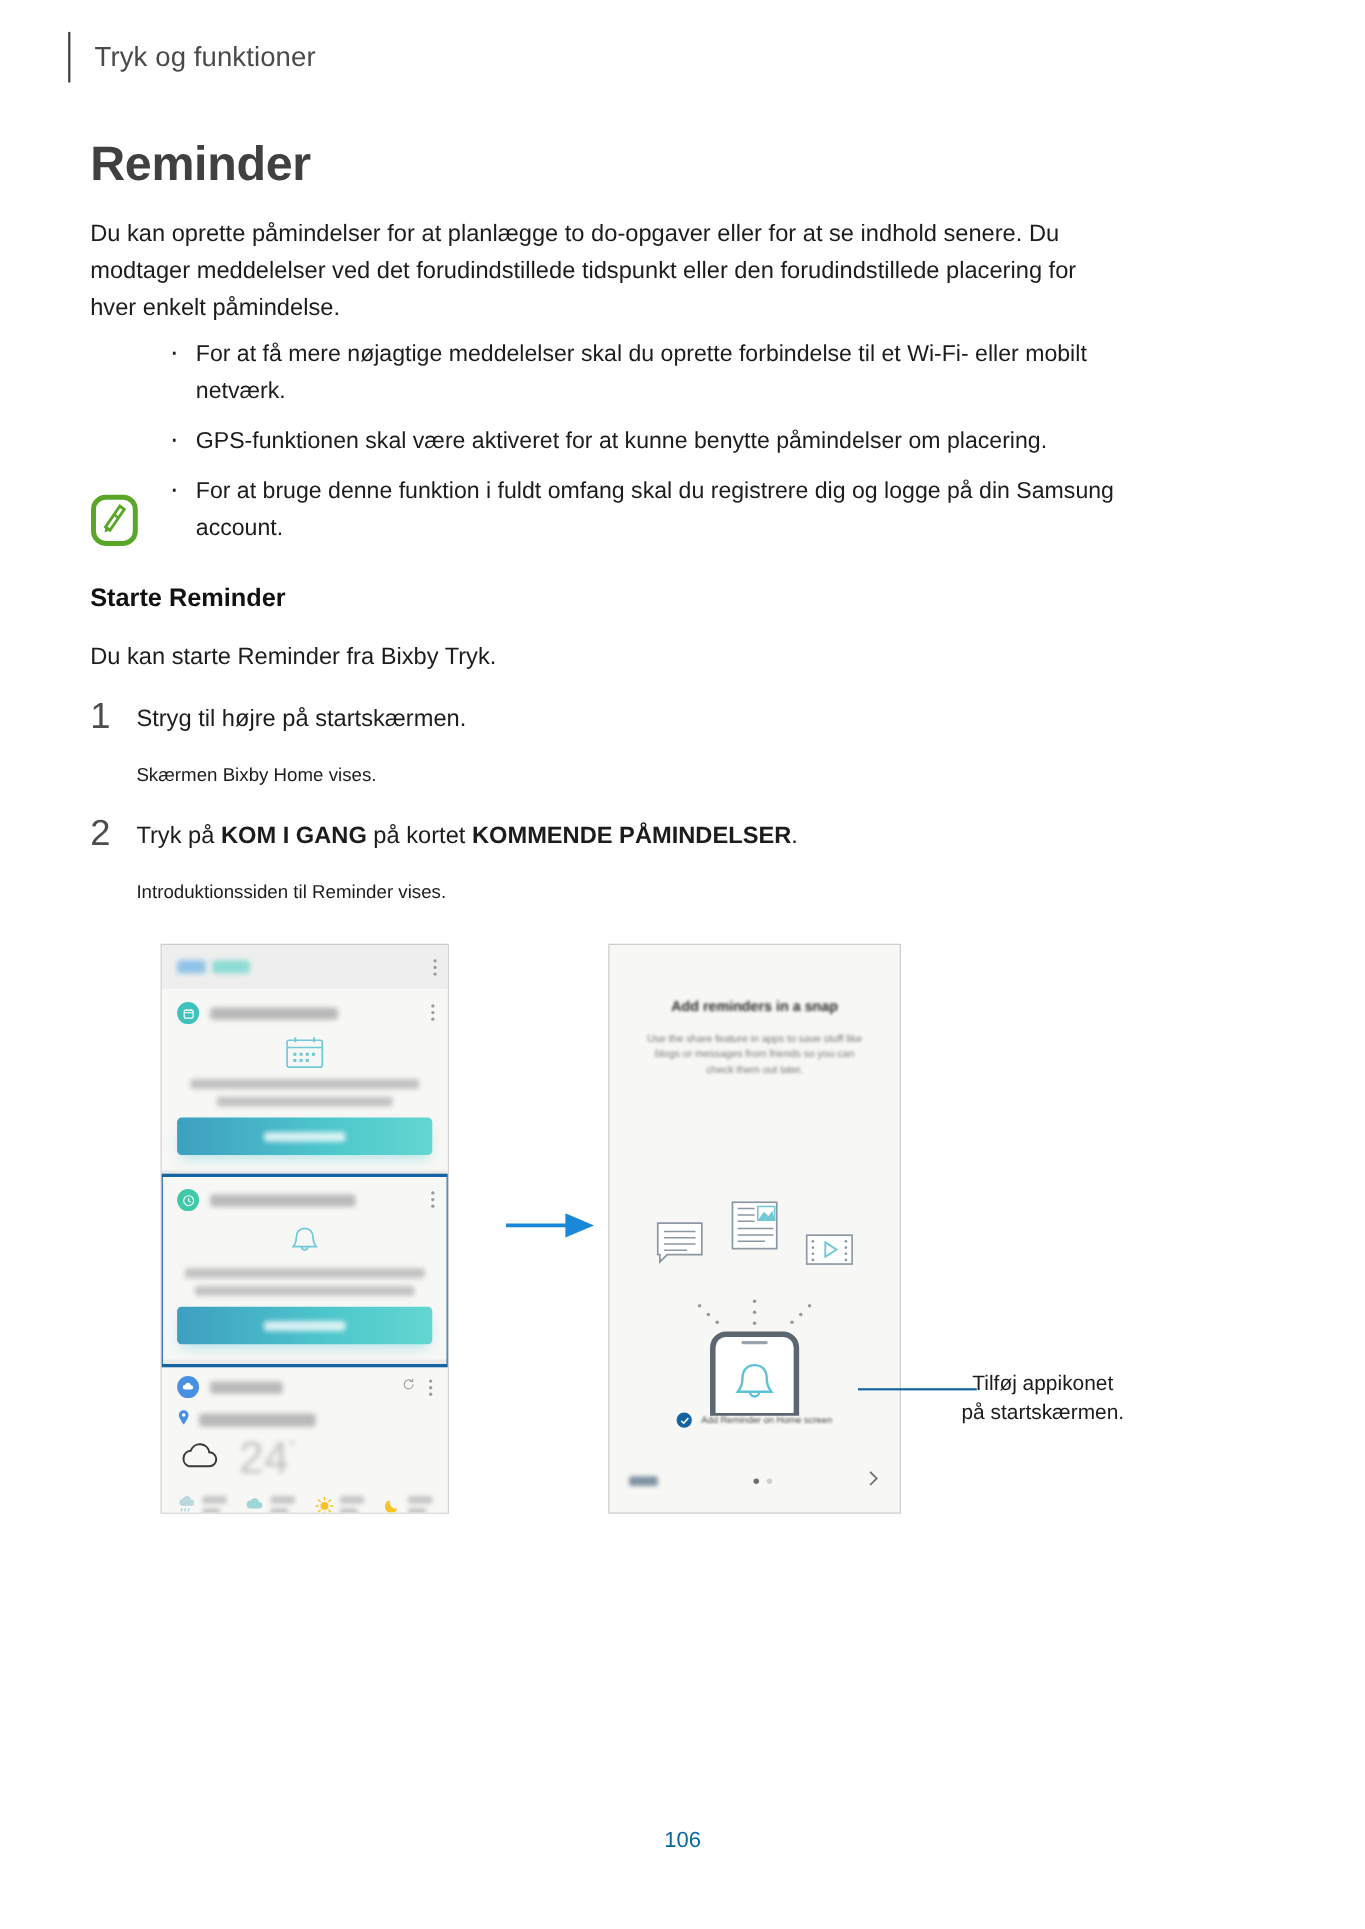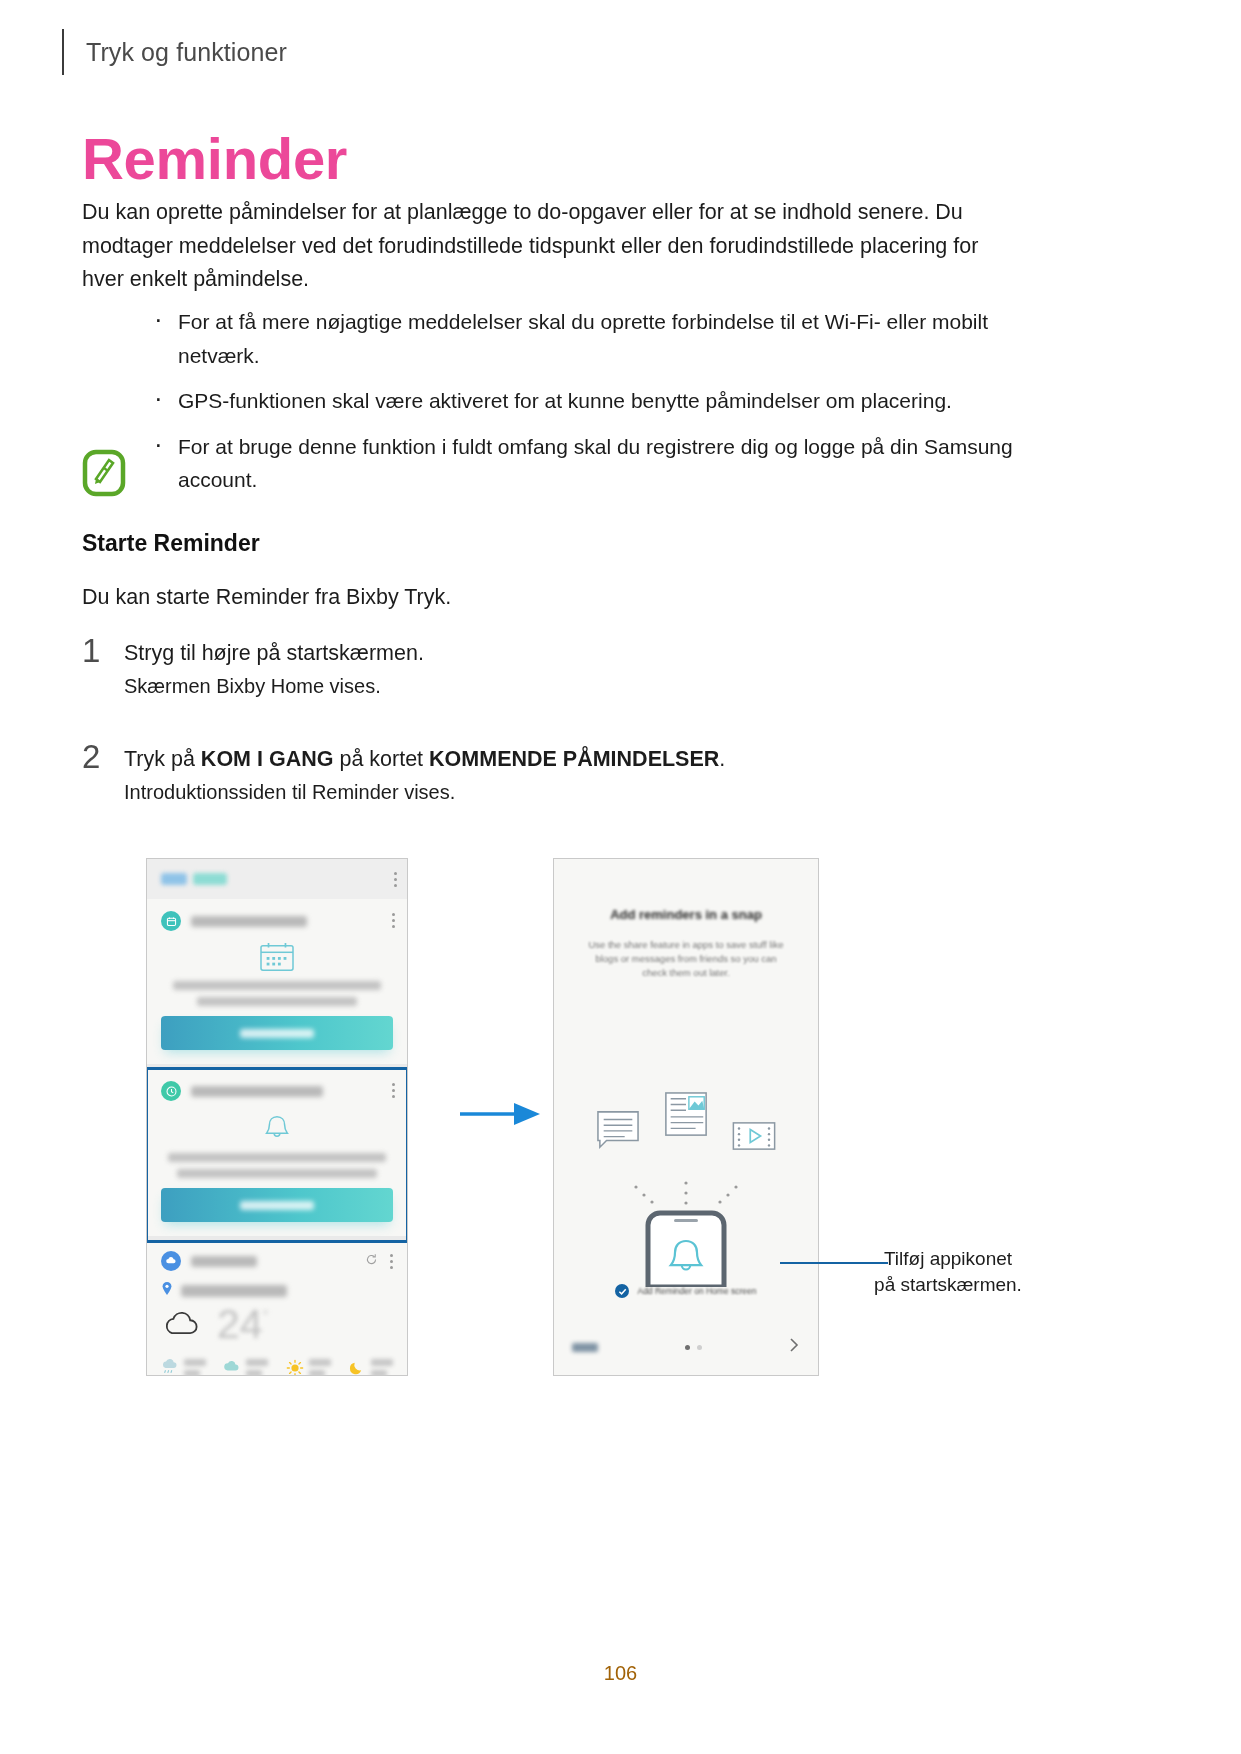--- a/index.html
+++ b/index.html
@@ -42,23 +42,23 @@
     color: #4a4a4a;
     letter-spacing: 0.1px;
     font-family: "Liberation Sans", sans-serif;
   }
 
   
   .doc-title {
     position: absolute;
     left: 82px;
     top: 125px;
-    font-size: 58px;
+    font-size: 44px;
     font-weight: bold;
-    color: #ec4899;
+    color: #404040;
     letter-spacing: -0.3px;
   }
 
   
   .intro {
     position: absolute;
     left: 82px;
     top: 196px;
     width: 944px;
     font-size: 21.5px;
@@ -144,22 +144,22 @@
     font-family: "Liberation Sans", sans-serif;
   }
   .step-body { flex: 1 1 auto; padding-top: 4px; }
   .step-main {
     font-size: 21.5px;
     line-height: 31px;
     color: #1c1c1c;
   }
   .step-main b { font-weight: bold; }
   .step-sub {
-    margin-top: 2px;
-    font-size: 20px;
+    margin-top: 20px;
+    font-size: 17px;
     line-height: 31px;
     color: #1c1c1c;
   }
 
   
   .figure {
     position: absolute;
     left: 0;
     top: 846px;
     width: 1241px;
@@ -340,21 +340,21 @@
     color: #1c1c1c;
   }
 
   
   .page-number {
     position: absolute;
     left: 0; right: 0;
     top: 1662px;
     text-align: center;
     font-size: 20px;
-    color: #a16207;
+    color: #0369a1;
   }
 </style>
 </head>
 <body>
 
 <div class="page">
 
   <div class="running-header">
     <div class="header-rule"></div>
     <div class="header-title">Tryk og funktioner</div>

